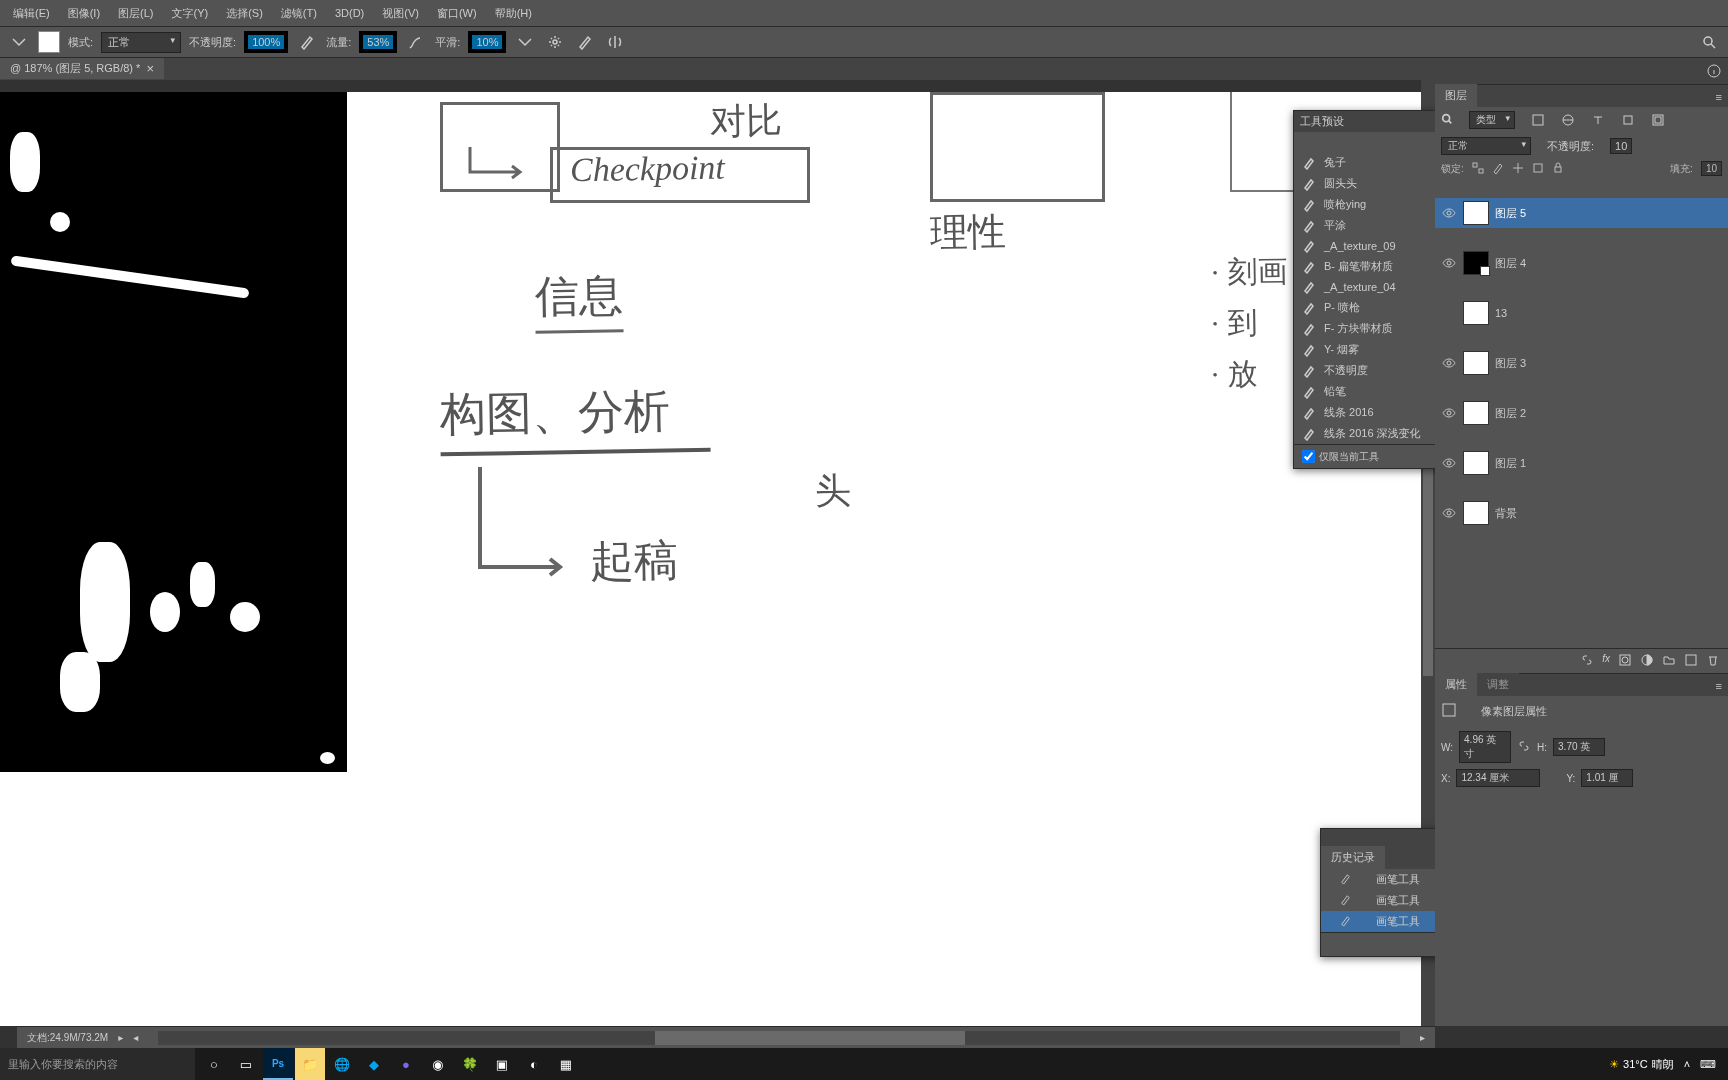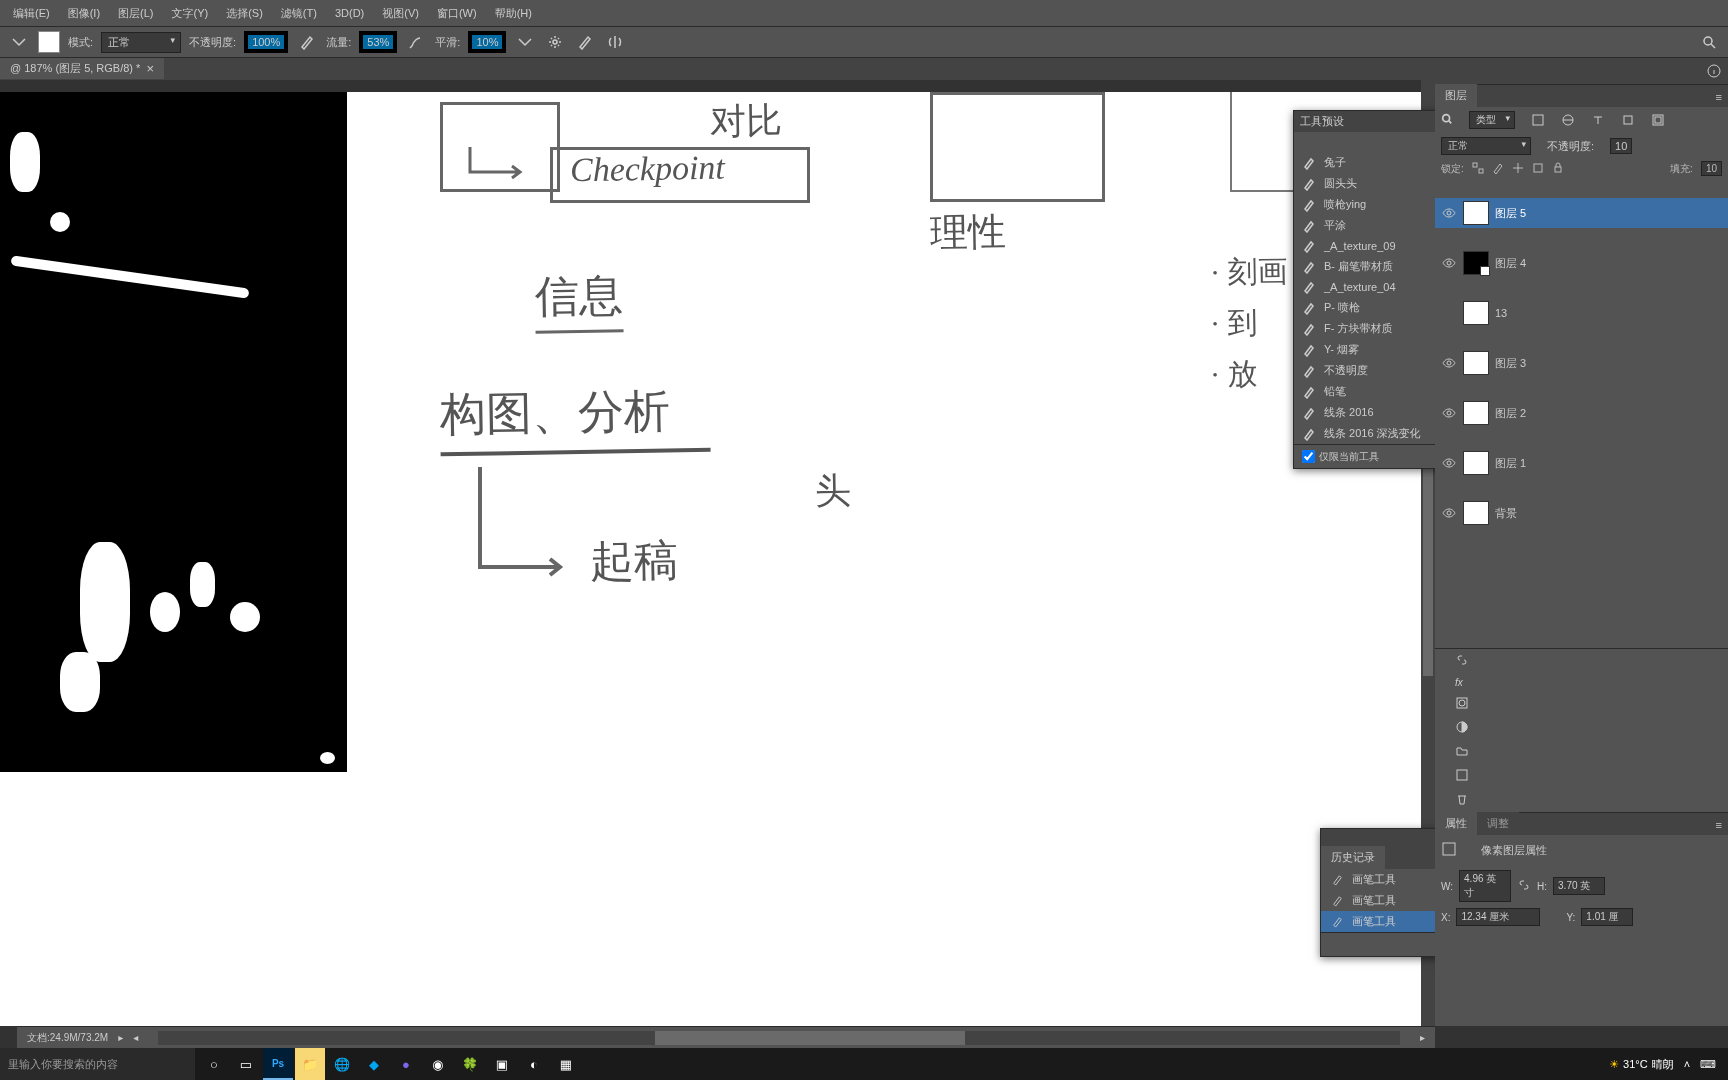--- a/index.html
+++ b/index.html
@@ -57,42 +57,42 @@
 .layer.sel { background: #3b6ea5; color: #fff; }
 .layer .eye { width: 16px; display: flex; justify-content: center; }
 .layer .eye svg { width: 14px; height: 14px; stroke: #ccc; fill: none; }
 .layer .thumb { width: 26px; height: 24px; background: #fff; border: 1px solid #333; }
 .layer .thumb.black { background: #000; position: relative; }
 .layer .thumb.black::after { content: ""; position: absolute; right: -2px; bottom: -2px; width: 8px; height: 8px; background: #fff; border: 1px solid #333; }
 .layer .thumb.small { width: 26px; height: 24px; }
 .layer .thumb.bg { background: #fff; }
 .layer .nm { font-size: 11px; }
 
-.layer-bottom { display: flex; justify-content: flex-end; gap: 8px; padding: 4px 20px; border-top: 1px solid #2a2a2a; flex-direction: column; }
+.layer-bottom { display: flex; justify-content: flex-end; gap: 8px; padding: 4px 8px; border-top: 1px solid #2a2a2a; }
 .layer-bottom svg { width: 14px; height: 14px; stroke: #ccc; fill: none; }
 
 
 .prop-row { display: flex; align-items: center; gap: 6px; padding: 3px 0; font-size: 10px; }
 .prop-row .fld { background: #3a3a3a; border: 1px solid #222; padding: 1px 4px; width: 52px; }
 .prop-row .link svg { width: 14px; height: 14px; stroke: #ccc; fill: none; }
 
 
 .floater { position: absolute; background: #535353; border: 1px solid #2a2a2a; box-shadow: 0 2px 8px rgba(0,0,0,.5); }
 .floater .titlebar { background: #434343; padding: 3px 6px; display: flex; justify-content: space-between; align-items: center; }
 .floater .titlebar .ctrls { display: flex; gap: 4px; font-size: 10px; }
 .preset-list { max-height: 320px; overflow: hidden; }
 .preset-row { display: flex; align-items: center; gap: 8px; padding: 3px 8px; cursor: pointer; }
 .preset-row svg { width: 14px; height: 14px; stroke: #ccc; fill: none; stroke-width: 1.5; }
 .preset-foot { display: flex; align-items: center; justify-content: space-between; padding: 4px 8px; border-top: 1px solid #2a2a2a; }
 .preset-foot label { display: flex; align-items: center; gap: 4px; font-size: 10px; }
 .preset-foot .icns { display: flex; gap: 6px; }
 .preset-foot .icns svg { width: 13px; height: 13px; stroke: #ccc; fill: none; }
 
 
-.hist-list .hrow { display: flex; align-items: center; gap: 8px; padding: 3px 10px; }
+.hist-list .hrow { display: flex; align-items: flex-start; gap: 24px; padding: 3px 18px; }
 .hist-list .hrow.sel { background: #3b6ea5; }
 .hist-list .hrow svg { width: 13px; height: 13px; stroke: #ccc; fill: none; }
 .hist-foot { display: flex; justify-content: flex-end; gap: 8px; padding: 4px 10px; border-top: 1px solid #2a2a2a; }
 .hist-foot svg { width: 13px; height: 13px; stroke: #ccc; fill: none; }
 
 
 .statusbar { position: absolute; bottom: 32px; left: 17px; right: 293px; height: 22px; background: #535353; display: flex; align-items: center; padding: 0 10px; gap: 10px; border-top: 1px solid #2a2a2a; font-size: 10px; }
 .statusbar .scroll-track { flex: 1; height: 14px; background: #434343; margin: 0 10px; position: relative; }
 .statusbar .scroll-thumb { position: absolute; height: 100%; background: #6a6a6a; }
 

